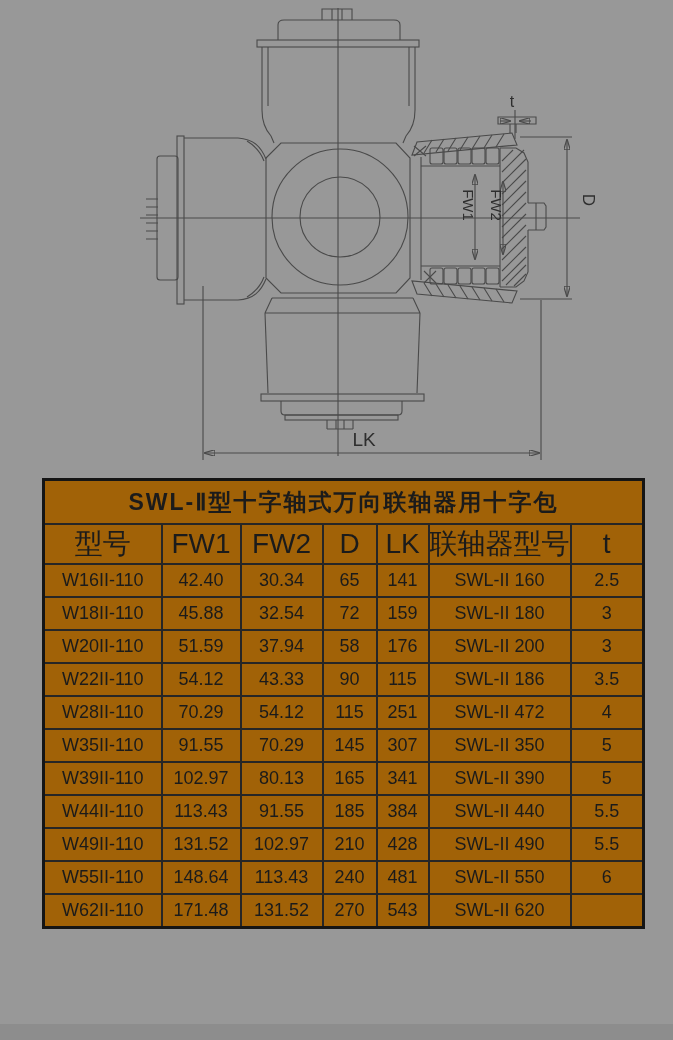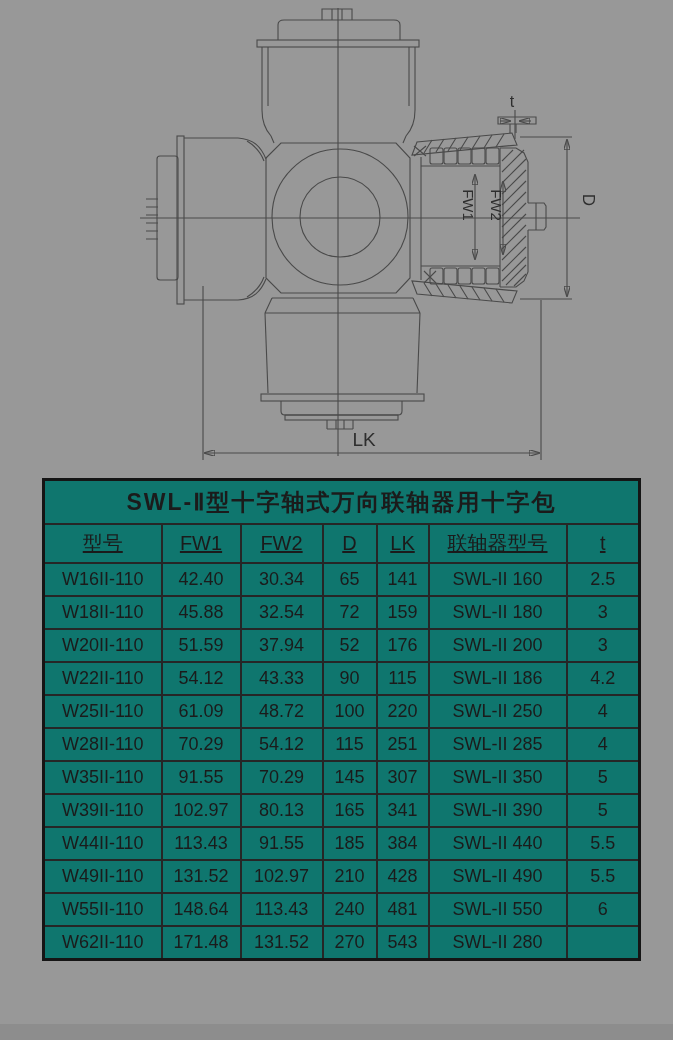--- a/index.html
+++ b/index.html
@@ -39,42 +39,41 @@
     width: 673px;
     height: 16px;
     background: #8d8d8d;
   }
   table.catalog {
     position: absolute;
     left: 42px;
     top: 478px;
     border-collapse: collapse;
     table-layout: fixed;
-    background: #0f766e;
+    background: #a16207;
     border: 3px solid #151515;
   }
   table.catalog td {
     border: 2px solid #262626;
     text-align: center;
     vertical-align: middle;
     color: #1b1b1b;
     padding: 0;
     white-space: nowrap;
     overflow: hidden;
   }
   td.title-cell {
     height: 42px;
     font-size: 23px;
     font-weight: bold;
     letter-spacing: 2px;
   }
   tr.header-row td {
     height: 37px;
-    font-size: 20px;
-    text-decoration: underline;
+    font-size: 28px;
   }
   tbody.data-body td {
     height: 31px;
     font-size: 18px;
   }
 </style>
 </head>
 <body>
 
 <div class="stage">
@@ -212,50 +211,41 @@
           <td>32.54</td>
           <td>72</td>
           <td>159</td>
           <td>SWL-II 180</td>
           <td>3</td>
         </tr>
         <tr>
           <td>W20II-110</td>
           <td>51.59</td>
           <td>37.94</td>
-          <td>52</td>
+          <td>58</td>
           <td>176</td>
           <td>SWL-II 200</td>
           <td>3</td>
         </tr>
         <tr>
           <td>W22II-110</td>
           <td>54.12</td>
           <td>43.33</td>
           <td>90</td>
           <td>115</td>
           <td>SWL-II 186</td>
-          <td>4.2</td>
-        </tr>
-        <tr>
-          <td>W25II-110</td>
-          <td>61.09</td>
-          <td>48.72</td>
-          <td>100</td>
-          <td>220</td>
-          <td>SWL-II 250</td>
-          <td>4</td>
+          <td>3.5</td>
         </tr>
         <tr>
           <td>W28II-110</td>
           <td>70.29</td>
           <td>54.12</td>
           <td>115</td>
           <td>251</td>
-          <td>SWL-II 285</td>
+          <td>SWL-II 472</td>
           <td>4</td>
         </tr>
         <tr>
           <td>W35II-110</td>
           <td>91.55</td>
           <td>70.29</td>
           <td>145</td>
           <td>307</td>
           <td>SWL-II 350</td>
           <td>5</td>
@@ -295,20 +285,20 @@
           <td>481</td>
           <td>SWL-II 550</td>
           <td>6</td>
         </tr>
         <tr>
           <td>W62II-110</td>
           <td>171.48</td>
           <td>131.52</td>
           <td>270</td>
           <td>543</td>
-          <td>SWL-II 280</td>
+          <td>SWL-II 620</td>
           <td></td>
         </tr>
       </tbody>
   </table>
 
   <div class="bottom-strip"></div>
 </div>
 
 </body></html>

